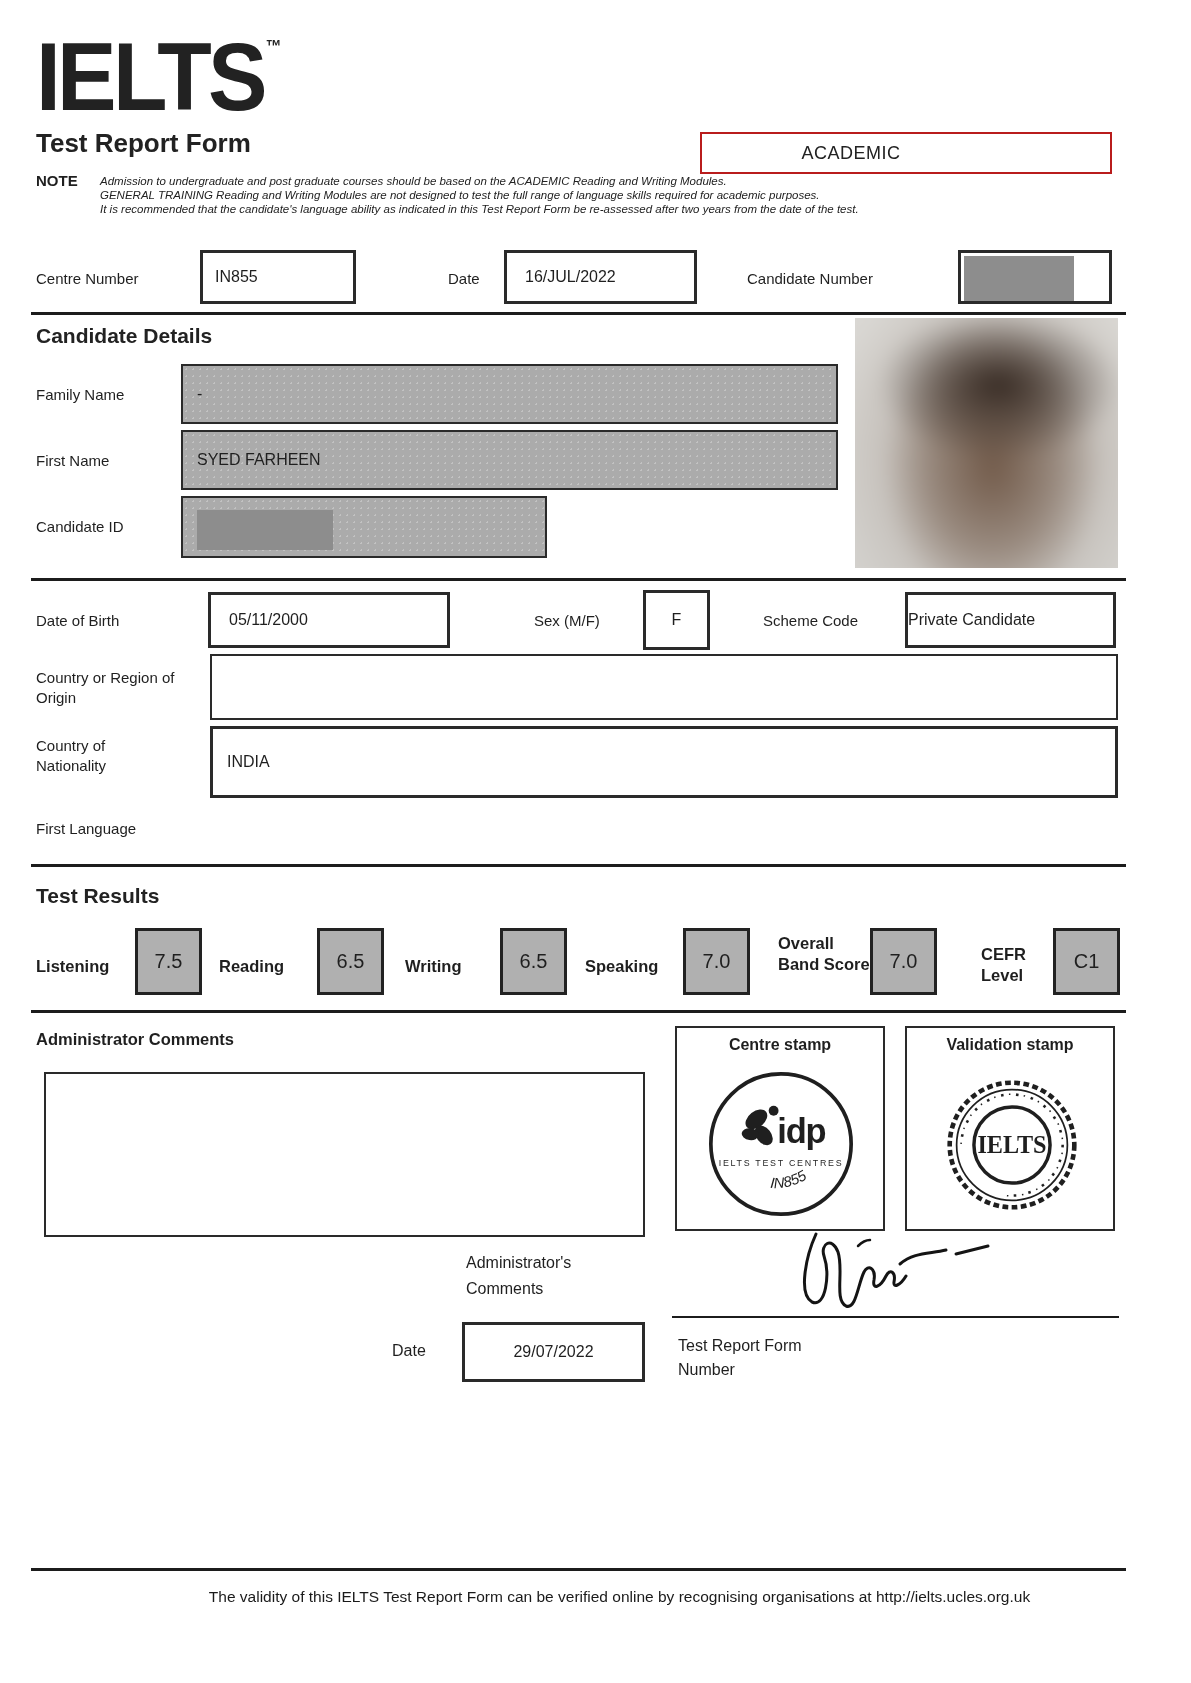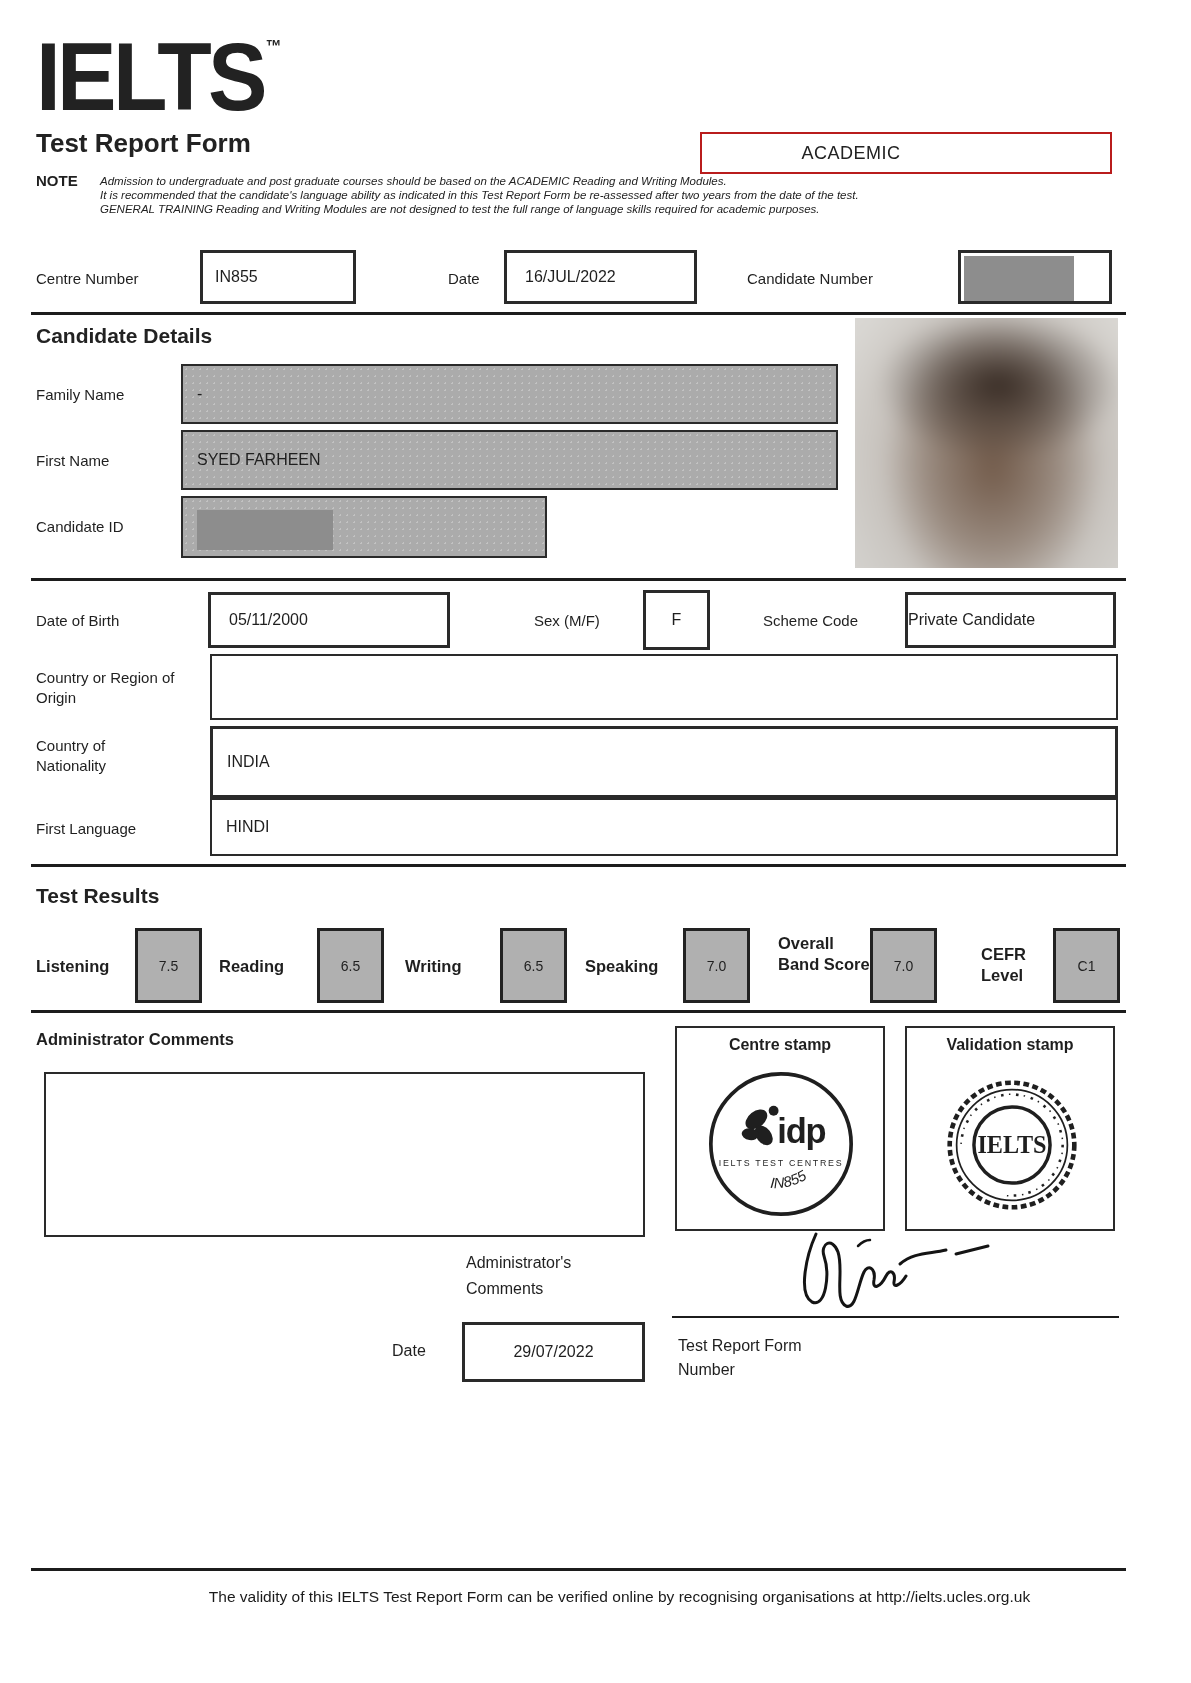--- a/index.html
+++ b/index.html
@@ -15,22 +15,22 @@
   .logo { font-size:97px; font-weight:900; letter-spacing:-4px; color:#222; transform:scaleX(.92); transform-origin:left top; line-height:1; }
   .logo .tm { font-size:17px; font-weight:700; letter-spacing:0; vertical-align:58px; margin-left:2px; }
   .form-title { font-size:26px; font-weight:700; color:#222; }
   .academic-box { position:absolute; left:700px; top:132px; width:412px; height:42px; border:2px solid #b91c1c;
                   display:flex; align-items:center; justify-content:center; padding-right:110px;
                   font-size:18px; letter-spacing:.5px; color:#222; }
   .note-label { font-size:15px; font-weight:700; }
   .note-line { font-size:11.5px; font-style:italic; line-height:14px; color:#222; }
   .section-h { font-size:21px; font-weight:700; color:#222; }
   .score-lbl { font-size:16.5px; font-weight:700; line-height:21px; }
-  .score-box { position:absolute; width:67px; height:75px; background:#b0b0b0; border:3px solid #222;
-               display:flex; align-items:center; justify-content:center; font-size:14px; }
+  .score-box { position:absolute; width:67px; height:67px; background:#b0b0b0; border:3px solid #222;
+               display:flex; align-items:center; justify-content:center; font-size:20px; }
   .stamp-box { position:absolute; width:210px; height:205px; border:2px solid #2a2a2a; background:#fff; }
   .stamp-title { position:absolute; left:0; top:8px; width:100%; text-align:center; font-size:16px; font-weight:700; }
   .redact { position:absolute; background:#8d8d8d; }
   .photo { position:absolute; left:855px; top:318px; width:263px; height:250px; overflow:hidden; background:#dad8d4; }
   .photo .blob { position:absolute; left:-20px; top:-20px; right:-20px; bottom:-20px; filter:blur(9px);
     background:
       radial-gradient(40% 26% at 54% 30%, rgba(52,40,33,.96) 0%, rgba(52,40,33,0) 100%),
       radial-gradient(36% 50% at 52% 58%, rgba(112,88,71,.95) 0%, rgba(112,88,71,.45) 60%, rgba(112,88,71,0) 100%),
       radial-gradient(55% 68% at 52% 52%, rgba(130,112,100,.5) 0%, rgba(130,112,100,0) 100%),
       linear-gradient(#dad8d4,#d2d0cc); }
@@ -44,22 +44,22 @@
 
   <div class="abs logo" style="left:36px; top:28px;"><span>IELTS</span><span class="tm">™</span></div>
 
   <div class="abs form-title" style="left:36px; top:128px;">Test Report Form</div>
 
   <div class="academic-box">ACADEMIC</div>
 
   <div class="abs note-label" style="left:36px; top:172px;">NOTE</div>
   <div class="abs" style="left:100px; top:174px; width:1010px;">
     <div class="note-line">Admission to undergraduate and post graduate courses should be based on the ACADEMIC Reading and Writing Modules.</div>
+    <div class="note-line">GENERAL TRAINING Reading and Writing Modules are not designed to test the full range of language skills required for academic purposes.</div>
     <div class="note-line">It is recommended that the candidate's language ability as indicated in this Test Report Form be re-assessed after two years from the date of the test.</div>
-    <div class="note-line">GENERAL TRAINING Reading and Writing Modules are not designed to test the full range of language skills required for academic purposes.</div>
   </div>
 
   <div class="abs lbl" style="left:36px; top:270px;">Centre Number</div>
   <div class="fieldbox" style="left:200px; top:250px; width:156px; height:54px; padding-left:12px;">IN855</div>
 
   <div class="abs lbl" style="left:448px; top:270px;">Date</div>
   <div class="fieldbox" style="left:504px; top:250px; width:193px; height:54px; padding-left:18px;">16/JUL/2022</div>
 
   <div class="abs lbl" style="left:747px; top:270px;">Candidate Number</div>
   <div class="fieldbox" style="left:958px; top:250px; width:154px; height:54px;">
@@ -96,21 +96,20 @@
   <div class="abs lbl" style="left:763px; top:612px;">Scheme Code</div>
   <div class="fieldbox" style="left:905px; top:592px; width:211px; height:56px; ">Private Candidate</div>
 
   <div class="abs lbl" style="left:36px; top:668px; width:150px; line-height:20px;">Country or Region of Origin</div>
   <div class="fieldbox" style="left:210px; top:654px; width:908px; height:66px; border-width:2px; padding-left:14px;"></div>
 
   <div class="abs lbl" style="left:36px; top:736px; width:110px; line-height:20px;">Country of Nationality</div>
   <div class="fieldbox" style="left:210px; top:726px; width:908px; height:72px; padding-left:14px;">INDIA</div>
 
   <div class="abs lbl" style="left:36px; top:820px;">First Language</div>
-  <div class="fieldbox" style="left:210px; top:798px; width:908px; height:58px; border-width:2px; padding-left:14px;">HINDI</div>
 
   <div class="rule" style="left:31px; top:864px; width:1095px;"></div>
 
   <div class="abs section-h" style="left:36px; top:884px;">Test Results</div>
 
   <div class="abs score-lbl" style="left:36px; top:956px;">Listening</div>
   <div class="score-box dotpattern" style="left:135px; top:928px;">7.5</div>
 
   <div class="abs score-lbl" style="left:219px; top:956px;">Reading</div>
   <div class="score-box dotpattern" style="left:317px; top:928px;">6.5</div>

